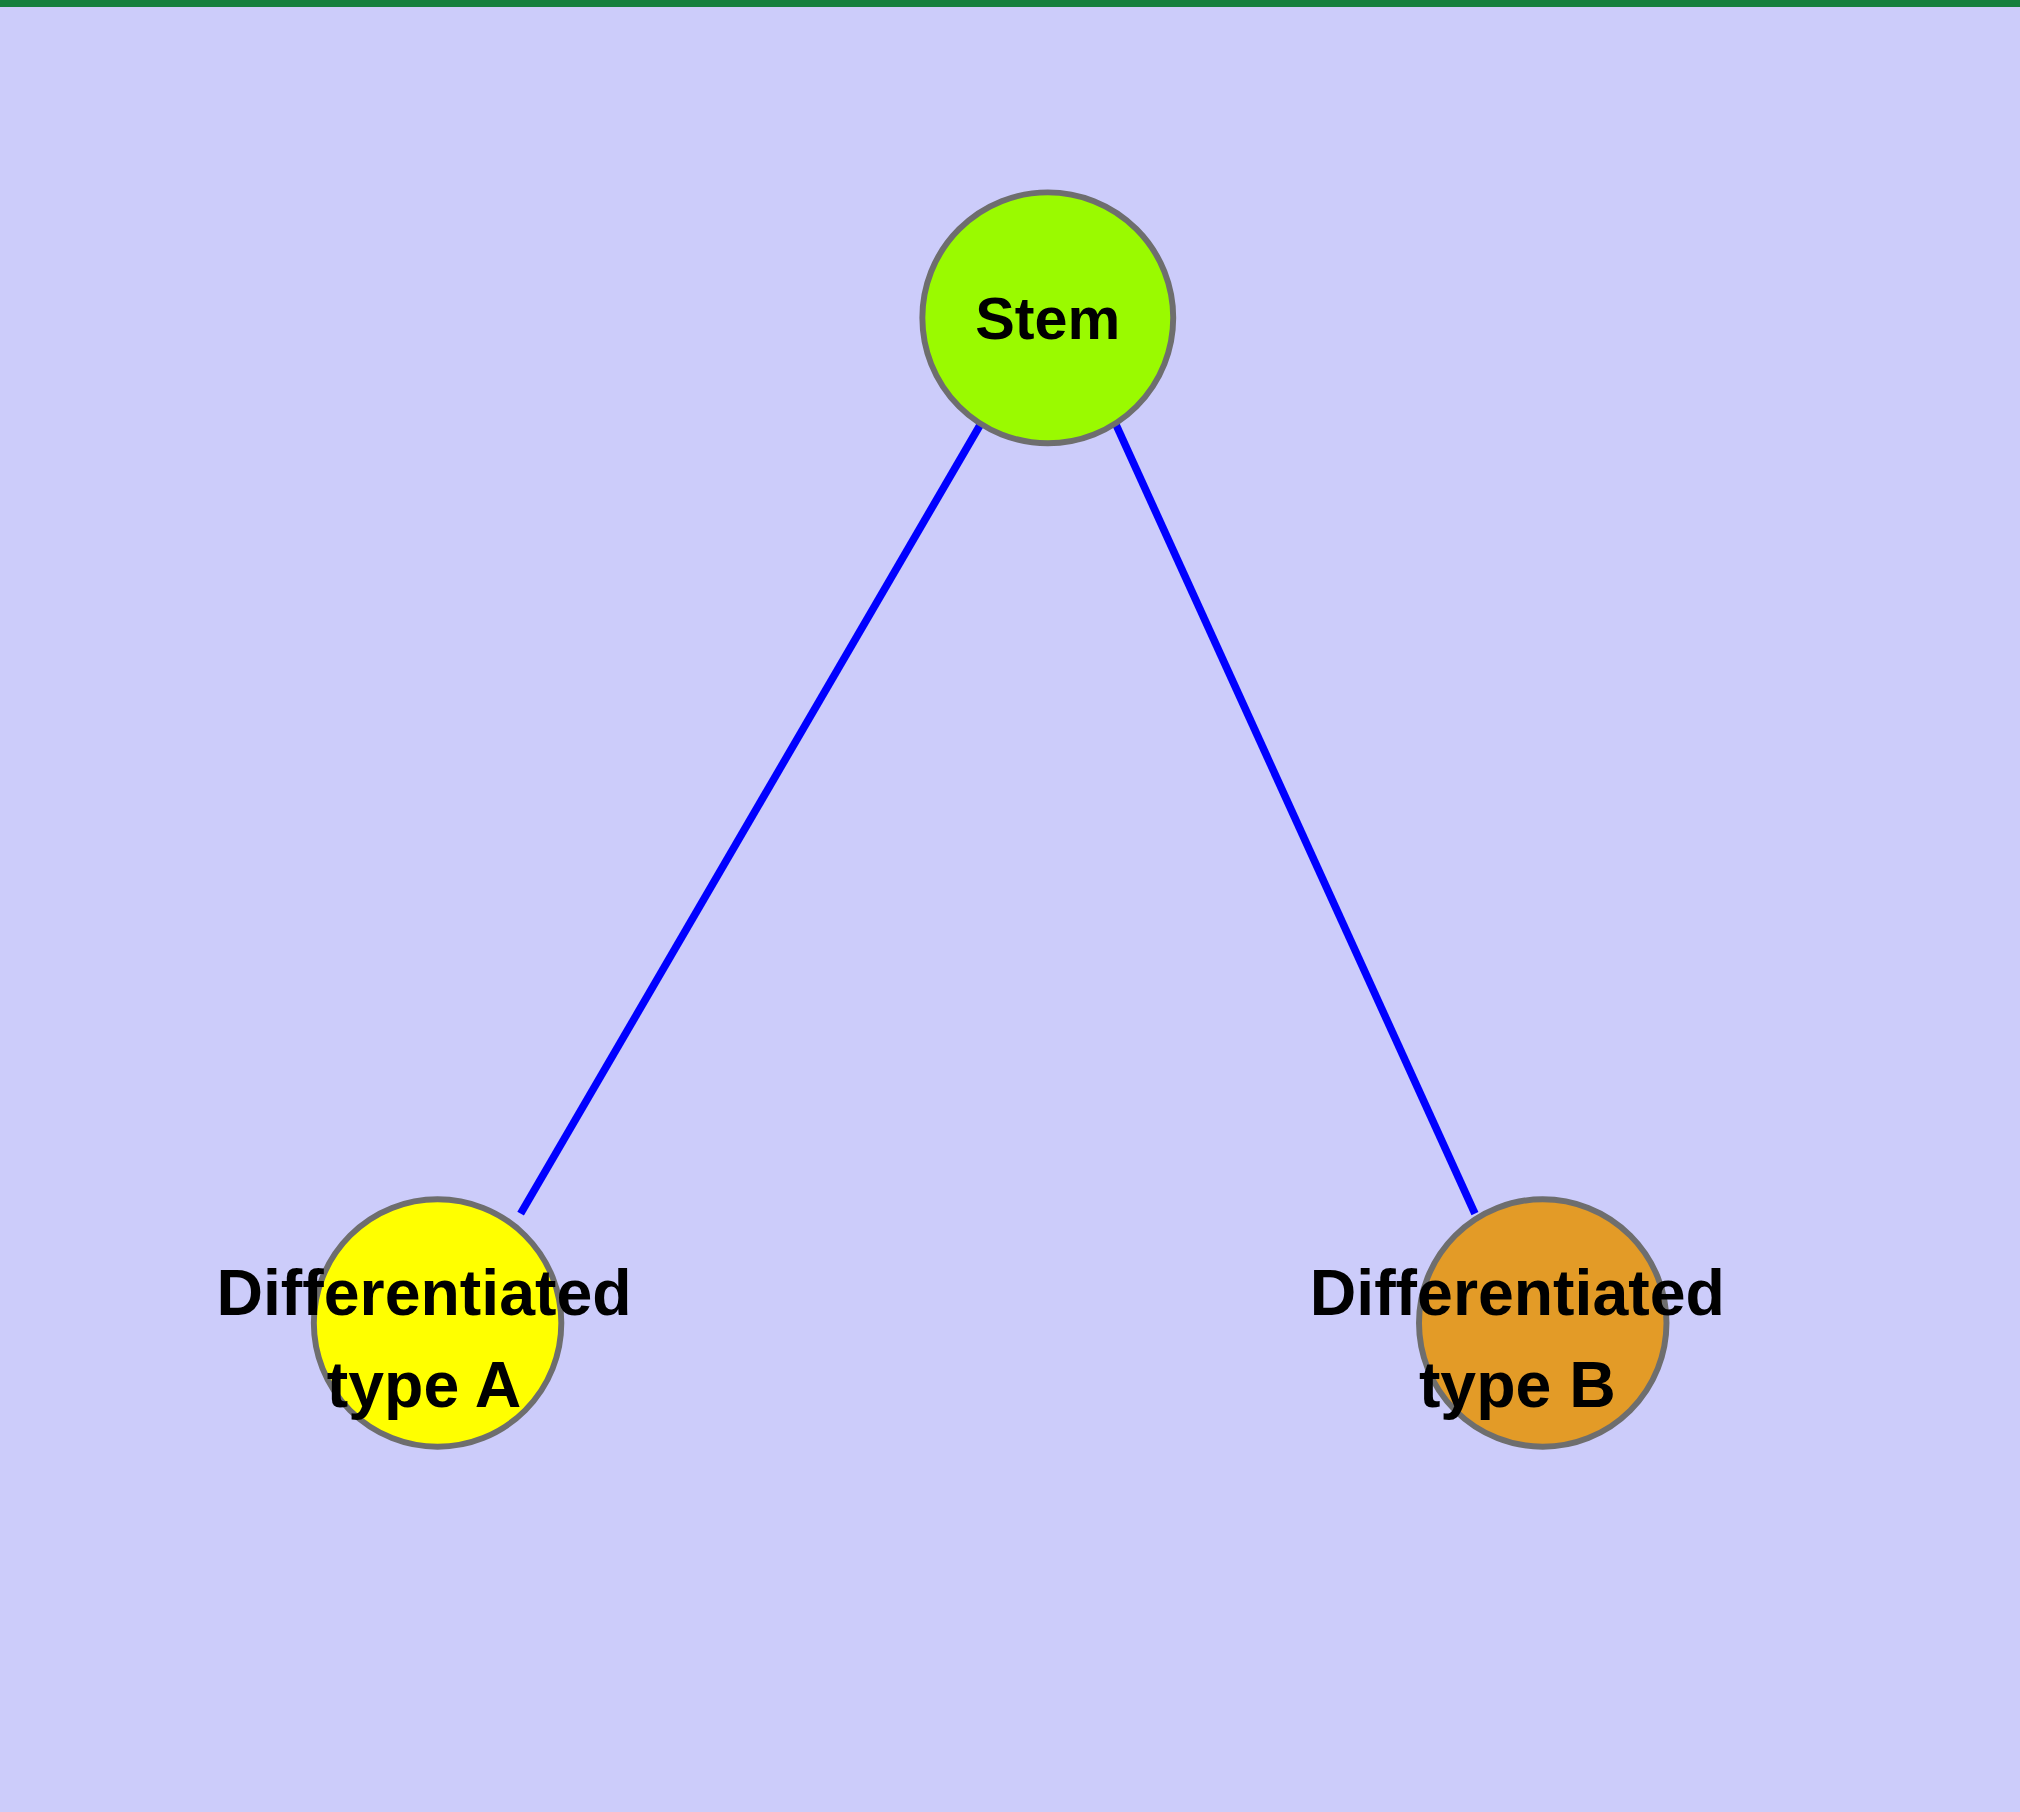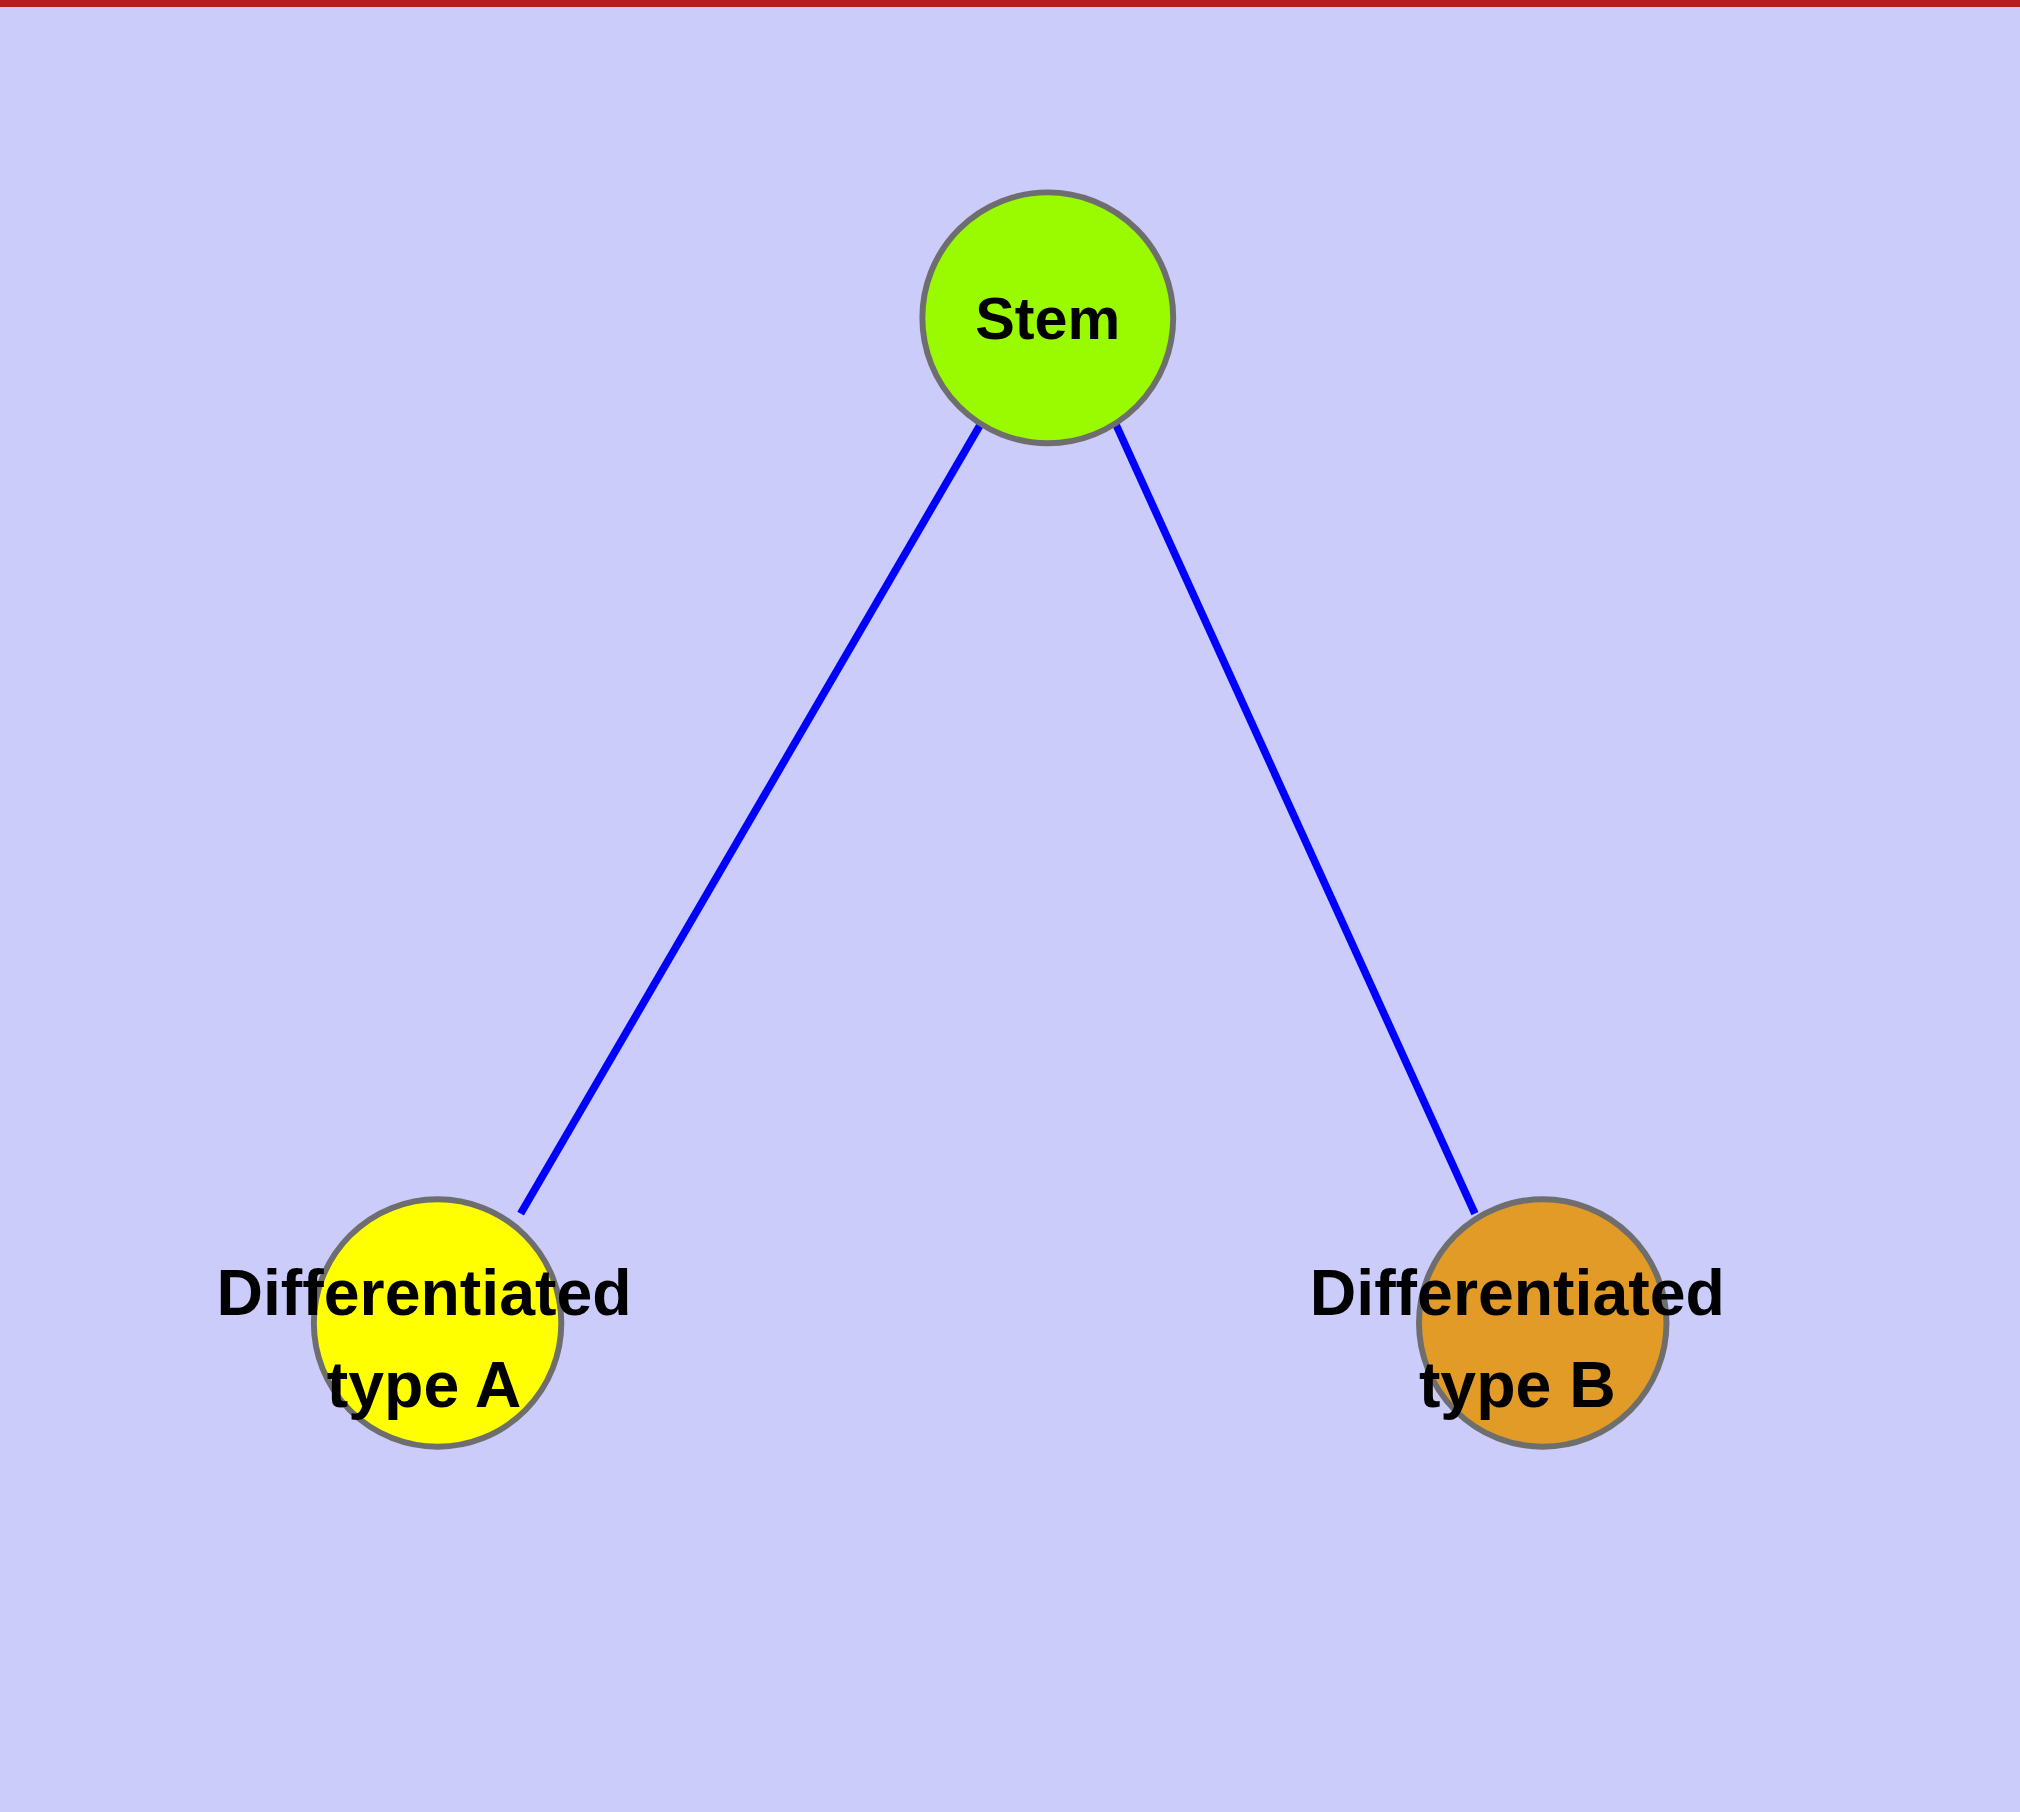--- a/index.html
+++ b/index.html
@@ -49,21 +49,21 @@
   .node-label.root {
     font-size: 70px;
   }
   .node-label.leaf {
     font-size: 76px;
   }
 </style>
 </head>
 <body>
 
-<div id="canvas" style="background: #b91c1c;">
+<div id="canvas" style="background: #15803d;">
 
   <div id="plot-area" style="background: rgb(204, 204, 250);"></div>
 
   <svg id="graph-svg" viewBox="0 0 2384 2138" xmlns="http://www.w3.org/2000/svg">
 
     <g>
       <line class="edge-line" x1="1157" y1="500" x2="614" y2="1432" stroke="#0000ff" stroke-width="9"></line>
       <line class="edge-line" x1="1316" y1="500" x2="1740" y2="1432" stroke="#0000ff" stroke-width="9"></line>
     </g>
 

